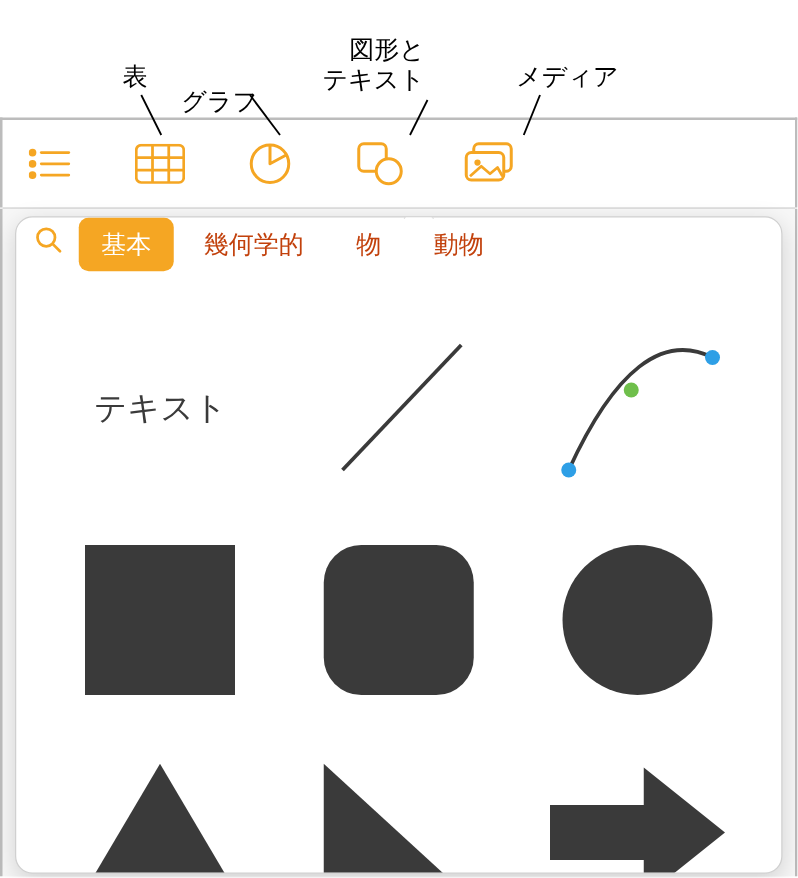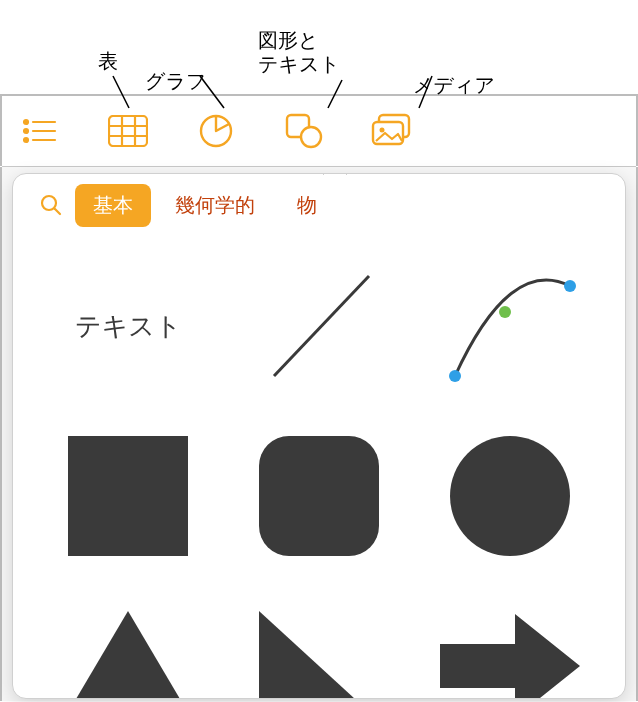--- a/index.html
+++ b/index.html
@@ -13,21 +13,21 @@
     }
     .callouts {
       position: relative;
       height: 94px;
       width: 100%;
     }
     .callout-label {
       position: absolute;
       font-size: 20px;
       color: #000;
-      text-align: left;
+      text-align: right;
       white-space: pre;
     }
     .callout-line {
       position: absolute;
       stroke: #000;
       stroke-width: 1.5px;
     }
     .toolbar-wrap {
       border-top: 2px solid #bcbcbc;
       border-left: 2px solid #bcbcbc;
@@ -72,23 +72,23 @@
       width: 614px;
       height: 526px;
       background: #fff;
       border: 1px solid #d0d0d0;
       border-radius: 14px;
       box-shadow: 0 6px 20px rgba(0,0,0,0.15);
       overflow: hidden;
     }
     .category-bar {
       display: flex;
-      align-items: center;
+      align-items: flex-start;
       height: 62px;
-      padding: 0 20px;
+      padding: 0 8px;
       gap: 6px;
     }
     .search-btn {
       width: 36px;
       height: 36px;
       display: flex;
       align-items: center;
       justify-content: center;
     }
     .cat-tab {
@@ -122,21 +122,21 @@
     .shape-dark { fill: #3a3a3a; }
   </style>
 </head>
 <body>
 
 <div class="callouts">
   <div class="callout-label" style="left:98px; top:48px;">表</div>
   <div class="callout-label" style="left:145px; top:48px;margin-top:20px;">グラフ</div>
   <div class="callout-label" style="left:258px; top:28px; line-height:1.2;">図形と
 テキスト</div>
-  <div class="callout-label" style="left:413px; top:48px;margin-top:24px;">メディア</div>
+  <div class="callout-label" style="left:413px; top:48px;">メディア</div>
   <svg style="position:absolute;left:0;top:0;width:638px;height:110px;pointer-events:none">
     <line class="callout-line" x1="113" y1="76" x2="129" y2="108"></line>
     <line class="callout-line" x1="200" y1="76" x2="224" y2="108"></line>
     <line class="callout-line" x1="342" y1="80" x2="328" y2="108"></line>
     <line class="callout-line" x1="432" y1="76" x2="419" y2="108"></line>
   </svg>
 </div>
 
 <div class="toolbar-wrap">
   <div class="tb-btn">
@@ -194,20 +194,21 @@
     <div class="category-bar">
       <div class="search-btn">
         <svg width="22" height="22" viewBox="0 0 22 22">
           <circle cx="9" cy="9" r="7" fill="none" stroke="#f5a623" stroke-width="2.2"></circle>
           <line x1="14.5" y1="14.5" x2="20" y2="20" stroke="#f5a623" stroke-width="2.2" stroke-linecap="round"></line>
         </svg>
       </div>
       <div class="cat-tab active">基本</div>
       <div class="cat-tab">幾何学的</div>
       <div class="cat-tab">物</div>
+      <div class="cat-tab">動物</div>
     </div>
 
     <div class="shapes-grid">
 
       <div class="cell">
         <span class="text-label">テキスト</span>
       </div>
       <div class="cell">
         <svg width="130" height="130">
           <line x1="20" y1="115" x2="115" y2="15" stroke="#3a3a3a" stroke-width="3"></line>

